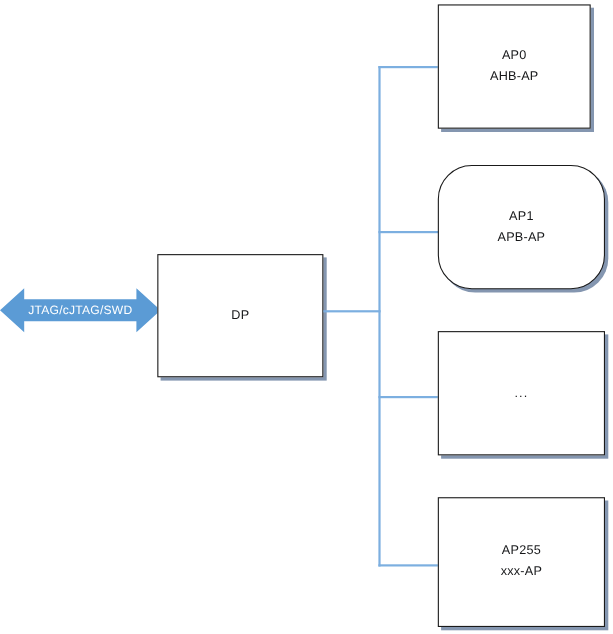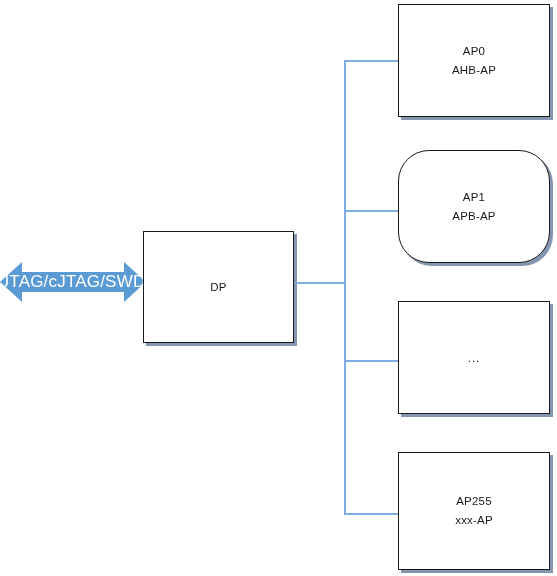--- a/index.html
+++ b/index.html
@@ -72,21 +72,21 @@
   }
   #jtag-label {
     position: absolute;
     left: 0px;
     top: 261px;
     width: 146px;
     height: 42px;
     display: flex;
     align-items: center;
     justify-content: center;
-    font-size: 17px;
+    font-size: 11px;
     color: #ffffff;
     letter-spacing: 0.2px;
     white-space: nowrap;
     pointer-events: none;
   }
 </style>
 </head>
 <body>
 
 <div id="canvas">
@@ -107,21 +107,21 @@
   <div class="conn-v" style="left:344px; top:60px; height:455px;"></div>
 
   <div class="conn-h" style="left:344px; top:60px; width:55px;"></div>
 
   <div class="conn-h" style="left:344px; top:210px; width:55px;"></div>
 
   <div class="conn-h" style="left:344px; top:360px; width:55px;"></div>
 
   <div class="conn-h" style="left:344px; top:513px; width:55px;"></div>
 
-  <div class="block" style="left:398px; top:4px; width:152px; height:113px;">
+  <div class="block" style="left:398px; top:4px; width:139px; height:113px;">
     <div class="line1">AP0</div>
     <div class="line2">AHB-AP</div>
   </div>
 
   <div class="block" style="left:398px; top:150px; width:152px; height:113px;border-radius:31px;">
     <div class="line1">AP1</div>
     <div class="line2">APB-AP</div>
   </div>
 
   <div class="block" style="left:398px; top:301px; width:152px; height:113px;">

